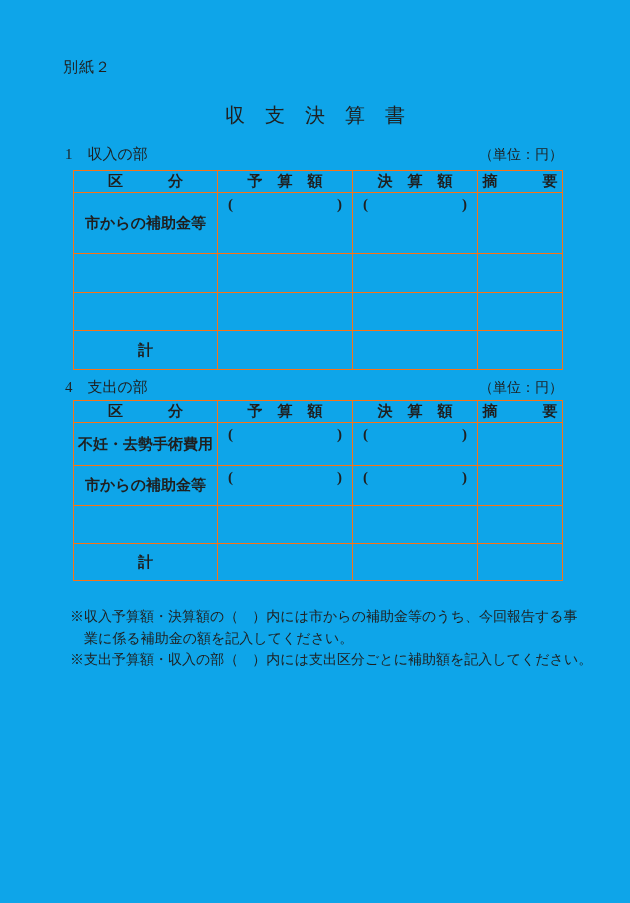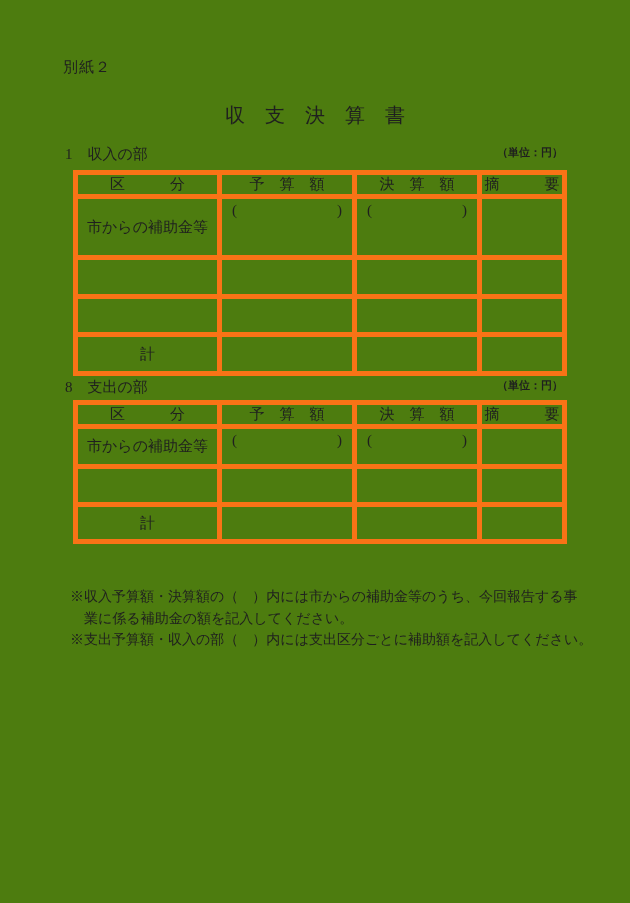--- a/index.html
+++ b/index.html
@@ -1,21 +1,21 @@
 <!DOCTYPE html>
 <html><head>
 <meta charset="utf-8">
 <style>
   * { margin: 0; padding: 0; box-sizing: border-box; }
   html, body { background: #e8e8e8; }
   .page {
     position: relative;
     width: 630px;
     height: 903px;
-    background: #4d7c0f;
+    background: #0ea5e9;
     font-family: "Liberation Serif", "DejaVu Serif", serif;
     color: #1f1f1f;
     overflow: hidden;
   }
   .attachment-label {
     position: absolute;
     left: 63px;
     top: 58px;
     font-size: 15px;
     letter-spacing: 1px;
@@ -28,45 +28,45 @@
     text-align: center;
     font-size: 20px;
     font-weight: normal;
   }
   .sec-head {
     position: absolute;
     left: 65px;
     width: 498px;
     display: flex;
     justify-content: space-between;
-    align-items: flex-start;
+    align-items: center;
     font-size: 15px;
   }
   .sec-head.income { top: 145px; }
   .sec-head.expense { top: 378px; }
-  .sec-head .unit { font-size: 11px; font-weight: bold; }
+  .sec-head .unit { font-size: 14px; }
 
   table.sheet {
     position: absolute;
     left: 73px;
     width: 489px;
     border-collapse: collapse;
     table-layout: fixed;
     font-size: 15px;
     border: 1.5px solid #4d4d4d;
   }
   table.income-table { top: 170px; }
   table.expense-table { top: 400px; }
   col.c1 { width: 144px; }
   col.c2 { width: 135px; }
   col.c3 { width: 125px; }
   col.c4 { width: 85px; }
   table.sheet th, table.sheet td {
-    border: 5px solid #f97316;
-    font-weight: normal;
+    border: 1px solid #f97316;
+    font-weight: bold;
     padding: 0;
   }
   table.sheet th { text-align: center; height: 22px; }
   td.label-cell { text-align: center; vertical-align: middle; }
   td.amount-cell, td.remarks-cell { vertical-align: top; }
   .parens {
     display: flex;
     justify-content: space-between;
     padding: 3px 10px 0 10px;
     font-size: 15px;
@@ -77,21 +77,21 @@
   .income-table tr.r3 { height: 38px; }
   .income-table tr.rt { height: 39px; }
   .expense-table tr.r1 { height: 43px; }
   .expense-table tr.r2 { height: 40px; }
   .expense-table tr.r3 { height: 38px; }
   .expense-table tr.rt { height: 37px; }
 
   .notes {
     position: absolute;
     left: 70px;
-    top: 586px;
+    top: 606px;
     width: 545px;
     font-size: 14px;
     line-height: 21.5px;
   }
   .note-line { display: block; }
   .note-line.indent { padding-left: 1em; }
 </style>
 </head>
 <body>
 
@@ -151,38 +151,54 @@
     <tr class="rt">
       <td class="label-cell">計</td>
       <td class="amount-cell"></td>
       <td class="amount-cell"></td>
       <td class="remarks-cell"></td>
     </tr>
   </tbody>
     </table>
 
   <div class="sec-head expense">
-    <span class="sec-label">8　支出の部</span>
+    <span class="sec-label">4　支出の部</span>
     <span class="unit">（単位：円）</span>
   </div>
 
   <table class="sheet expense-table">
     <colgroup>
         <col class="c1">
         <col class="c2">
         <col class="c3">
         <col class="c4">
       </colgroup>
     <tbody>
         <tr class="head-row">
       <th>区　　　分</th>
       <th>予　算　額</th>
       <th>決　算　額</th>
       <th>摘　　　要</th>
     </tr>
+    <tr class="r1">
+      <td class="label-cell">不妊・去勢手術費用</td>
+      <td class="amount-cell">
+        <div class="parens">
+          <span>(</span>
+          <span>)</span>
+        </div>
+      </td>
+      <td class="amount-cell">
+        <div class="parens">
+          <span>(</span>
+          <span>)</span>
+        </div>
+      </td>
+      <td class="remarks-cell"></td>
+    </tr>
     <tr class="r2">
       <td class="label-cell">市からの補助金等</td>
       <td class="amount-cell">
         <div class="parens">
           <span>(</span>
           <span>)</span>
         </div>
       </td>
       <td class="amount-cell">
         <div class="parens">

